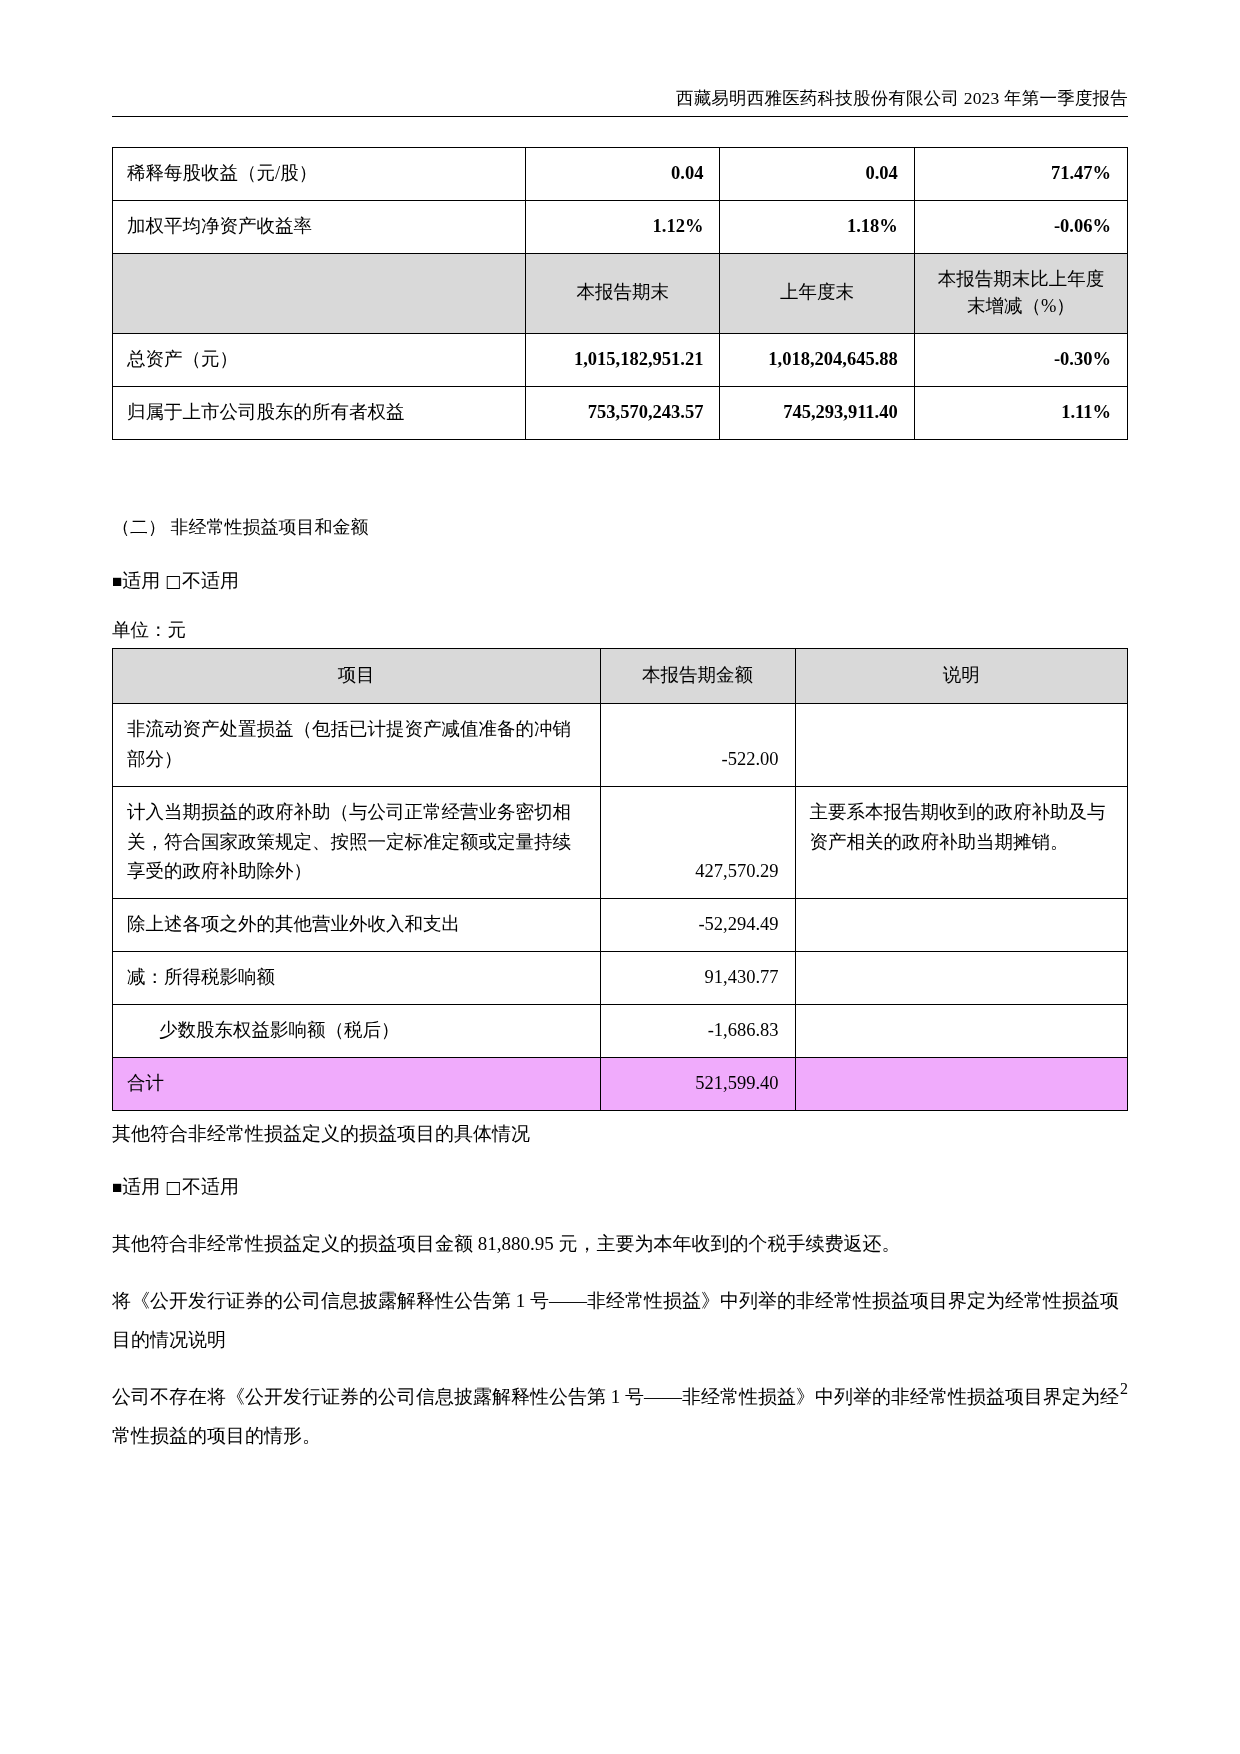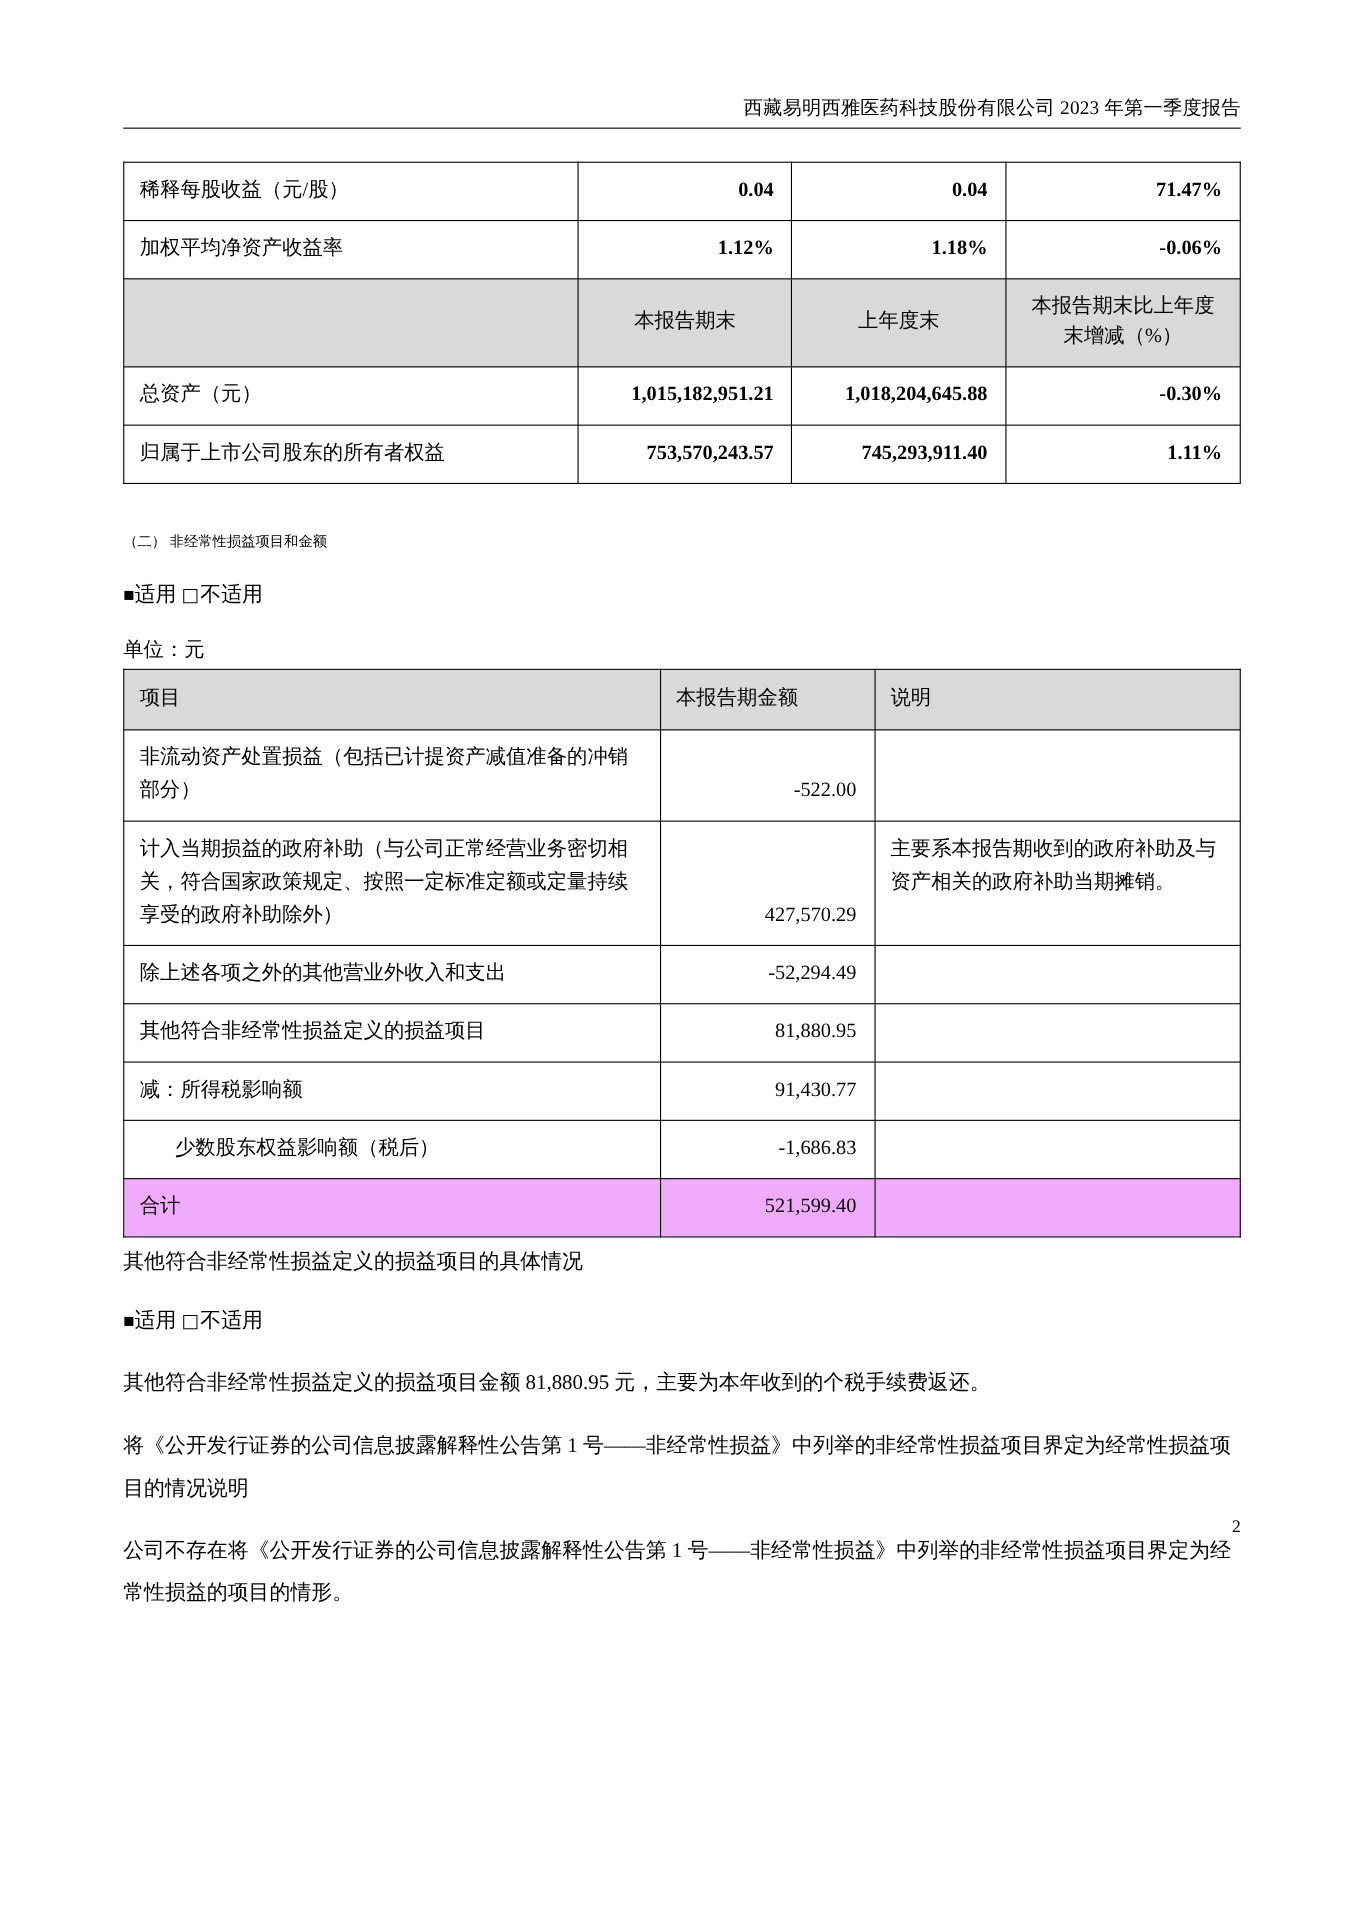--- a/index.html
+++ b/index.html
@@ -53,22 +53,22 @@
   .tbl-top .c3 { width: 175px; }
   .tbl-top .c4 { width: 192px; }
   .shade { background: #d9d9d9; }
   .ta-r { text-align: right; }
   .ta-c { text-align: center; }
   .ta-l { text-align: left; }
   .num { padding-right: 16px !important; font-weight: bold; }
 
   
   .sec-title {
-    margin-top: 40px;
-    font-size: 13px;
+    margin-top: 70px;
+    font-size: 18px;
     line-height: 1.9;
   }
   .para {
     font-size: 19px;
     line-height: 2.05;
     margin-top: 18px;
   }
   .para.tight { margin-top: 14px; }
   .unit {
     font-size: 18.5px;
@@ -91,20 +91,21 @@
     font-size: 18.5px;
     padding: 11px 14px;
     vertical-align: top;
     line-height: 1.62;
   }
   .tbl-items .k1 { width: 440px; }
   .tbl-items .k2 { width: 176px; }
   .tbl-items .k3 { width: 300px; }
   .tbl-items td.head {
     background: #d9d9d9;
+    text-align: center;
     vertical-align: middle;
     padding: 12px 14px;
   }
   .tbl-items td.shade-cell { background: #f0abfc; }
   .amt-bottom {
     text-align: right;
     vertical-align: bottom !important;
     padding-right: 16px !important;
   }
   .amt-mid {
@@ -207,25 +208,20 @@
         <td class="amt-bottom">427,570.29</td>
         <td>主要系本报告期收到的政府补助及与资产相关的政府补助当期摊销。</td>
       </tr>
 
       <tr>
         <td>除上述各项之外的其他营业外收入和支出</td>
         <td class="amt-mid">-52,294.49</td>
         <td></td>
       </tr>
 
-      <tr>
-        <td>其他符合非经常性损益定义的损益项目</td>
-        <td class="amt-mid">81,880.95</td>
-        <td></td>
-      </tr>
 
       <tr>
         <td>减：所得税影响额</td>
         <td class="amt-mid">91,430.77</td>
         <td></td>
       </tr>
 
       <tr>
         <td class="indent">少数股东权益影响额（税后）</td>
         <td class="amt-mid">-1,686.83</td>

